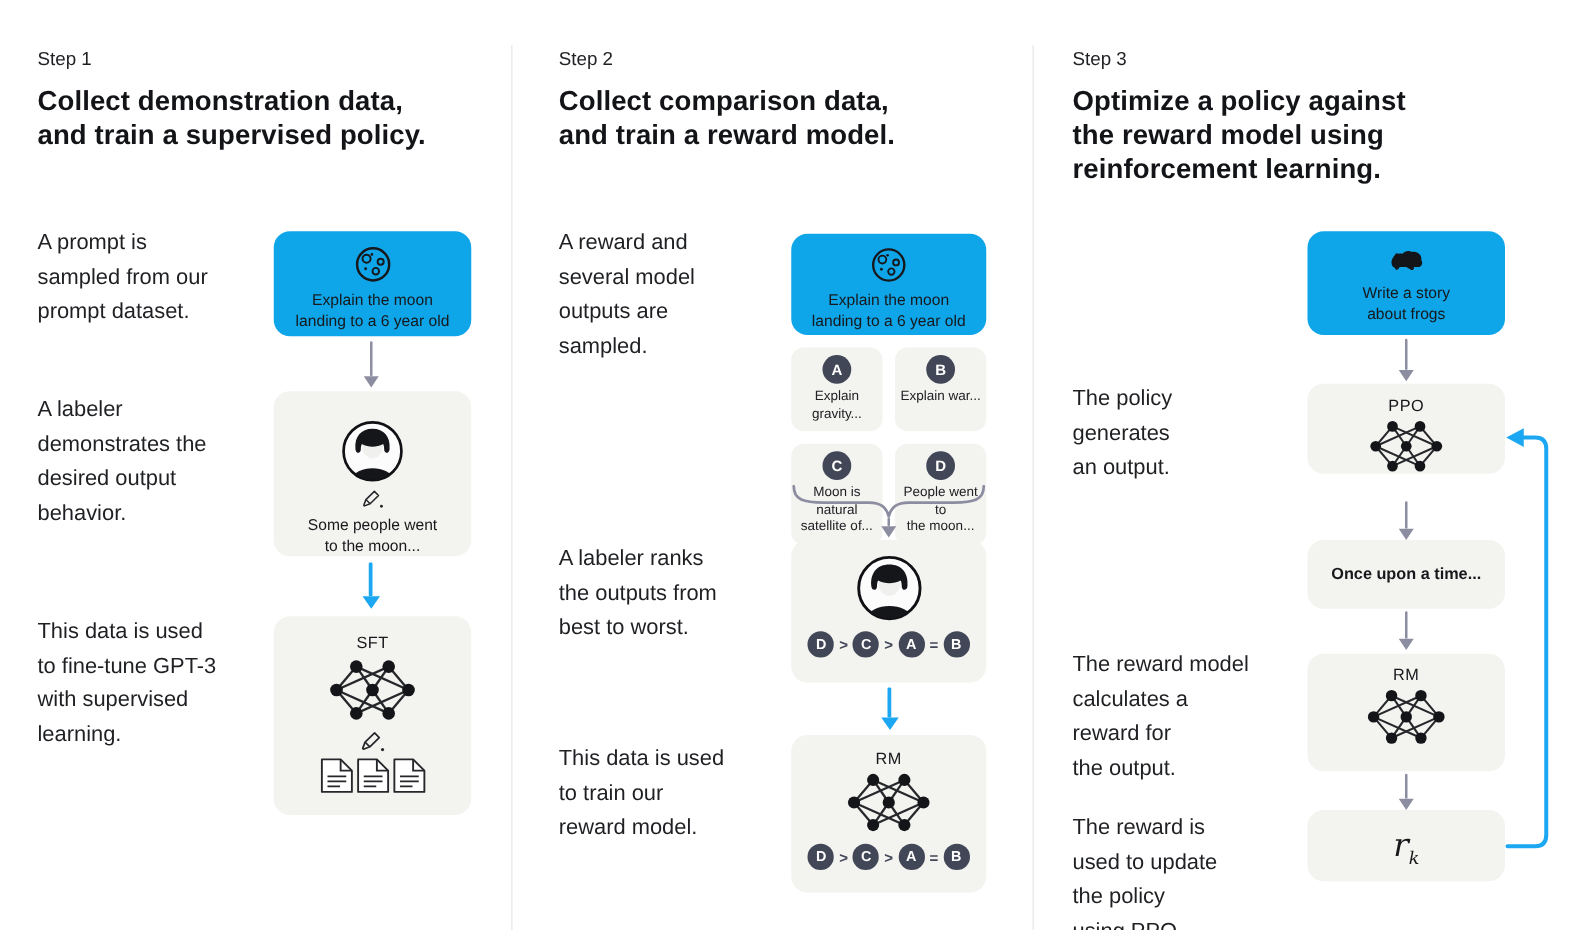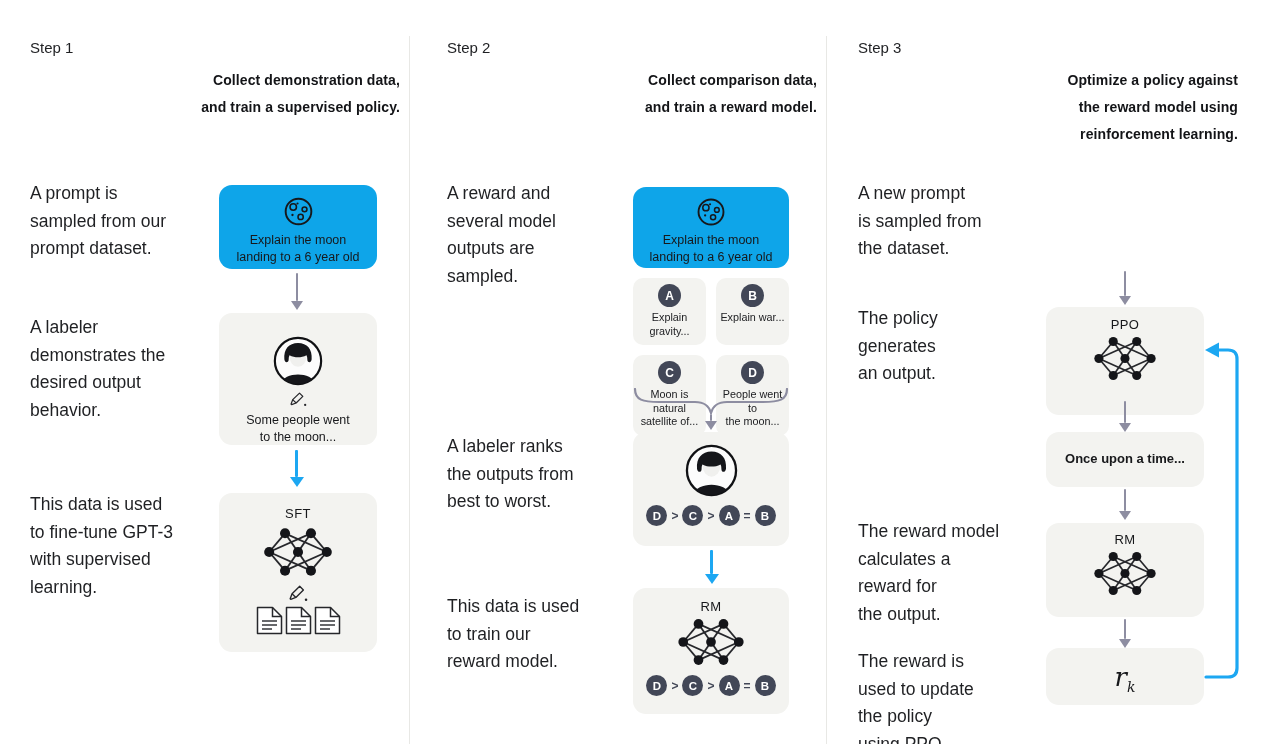--- a/index.html
+++ b/index.html
@@ -2,22 +2,22 @@
 <html><head>
 <meta charset="utf-8">
 <style>
   html,body{margin:0;padding:0;background:#fff;}
   .canvas{
     position:relative;width:1266px;height:744px;background:#ffffff;overflow:hidden;
     font-family:"Liberation Sans","DejaVu Sans",sans-serif;color:#1f2023;margin-top:20px;
   }
   .divider{position:absolute;top:16px;height:714px;width:1px;background:#e8e8e5;}
   .step-label{position:absolute;font-size:15px;line-height:20px;color:#1f2023;}
-  .heading{position:absolute;font-size:14px;line-height:27px;font-weight:700;
-    white-space:pre-line;color:#131417;letter-spacing:.1px;text-align:right;}
+  .heading{position:absolute;font-size:22px;line-height:27px;font-weight:700;
+    white-space:pre-line;color:#131417;letter-spacing:.1px;}
   .caption{position:absolute;font-size:17.5px;line-height:27.5px;white-space:pre-line;color:#1f2023;}
   .card{position:absolute;border-radius:13px;display:flex;flex-direction:column;
     align-items:center;justify-content:flex-start;box-sizing:border-box;}
   .card.blue{background:#0ea5e9;}
   .card.gray{background:#f3f3f0;}
   .card-text{font-size:12.5px;line-height:16.5px;text-align:center;white-space:pre-line;color:#17181b;}
   .model-label{font-size:13px;letter-spacing:.4px;color:#17181b;}
   .arr{position:absolute;width:2.4px;background:currentColor;color:#8d8da1;border-radius:1px;}
   .arr::after{content:"";position:absolute;left:50%;bottom:-8.5px;transform:translateX(-50%);
     width:0;height:0;border-left:6px solid transparent;border-right:6px solid transparent;
@@ -277,39 +277,44 @@
       <span class="rank-op">=</span>
       <span class="rank-chip">B</span>
     </div>
   </div>
 
   <div class="step-label" style="left:858px;top:18px;">Step 3</div>
   <div class="heading" style="left:858px;top:47px;width:380px;">Optimize a policy against
 the reward model using
 reinforcement learning.</div>
 
-  <div class="caption" style="left:858px;top:160px;width:180px;">A new prompt
-is sampled from
-the dataset.</div>
   <div class="caption" style="left:858px;top:285px;width:180px;">The policy
 generates
 an output.</div>
   <div class="caption" style="left:858px;top:498px;width:180px;">The reward model
 calculates a
 reward for
 the output.</div>
   <div class="caption" style="left:858px;top:628px;width:180px;">The reward is
 used to update
 the policy
 using PPO.</div>
 
+  <div class="card blue" style="left:1046px;top:165px;width:158px;height:83px;padding-top:13px;">
+    <svg width="30" height="22" viewBox="0 0 40 28">
+      <path d="M6,10 C8,6 13,5 16,6 C18,3 23,2 26,4 C32,3 37,7 36,13 C38,15 37,19 34,20 L28,20 C29,22 27,24 25,23 L20,20 L13,20 C11,24 8,24 8,21 C4,20 3,14 6,10 Z" fill="#141518"></path>
+      <circle cx="10" cy="7.5" r="2" fill="#141518"></circle>
+    </svg>
+    <div class="card-text" style="margin-top:6px;">Write a story
+about frogs</div>
+  </div>
 
   <div class="arr" style="left:1124px;top:251px;height:25px;"></div>
 
-  <div class="card gray" style="left:1046px;top:287px;width:158px;height:108px;padding-top:10px;">
+  <div class="card gray" style="left:1046px;top:287px;width:158px;height:72px;padding-top:10px;">
     <div class="model-label">PPO</div>
     <svg class="nn" width="66" height="47" viewBox="0 0 100 72" style="margin-top:3px;">
       <g stroke="#26272b" stroke-width="2.6">
         <line x1="32" y1="10" x2="10" y2="36"></line>
           <line x1="32" y1="10" x2="50" y2="36"></line>
           <line x1="32" y1="10" x2="90" y2="36"></line>
         <line x1="68" y1="10" x2="10" y2="36"></line>
           <line x1="68" y1="10" x2="50" y2="36"></line>
           <line x1="68" y1="10" x2="90" y2="36"></line>
         <line x1="10" y1="36" x2="32" y2="62"></line>

